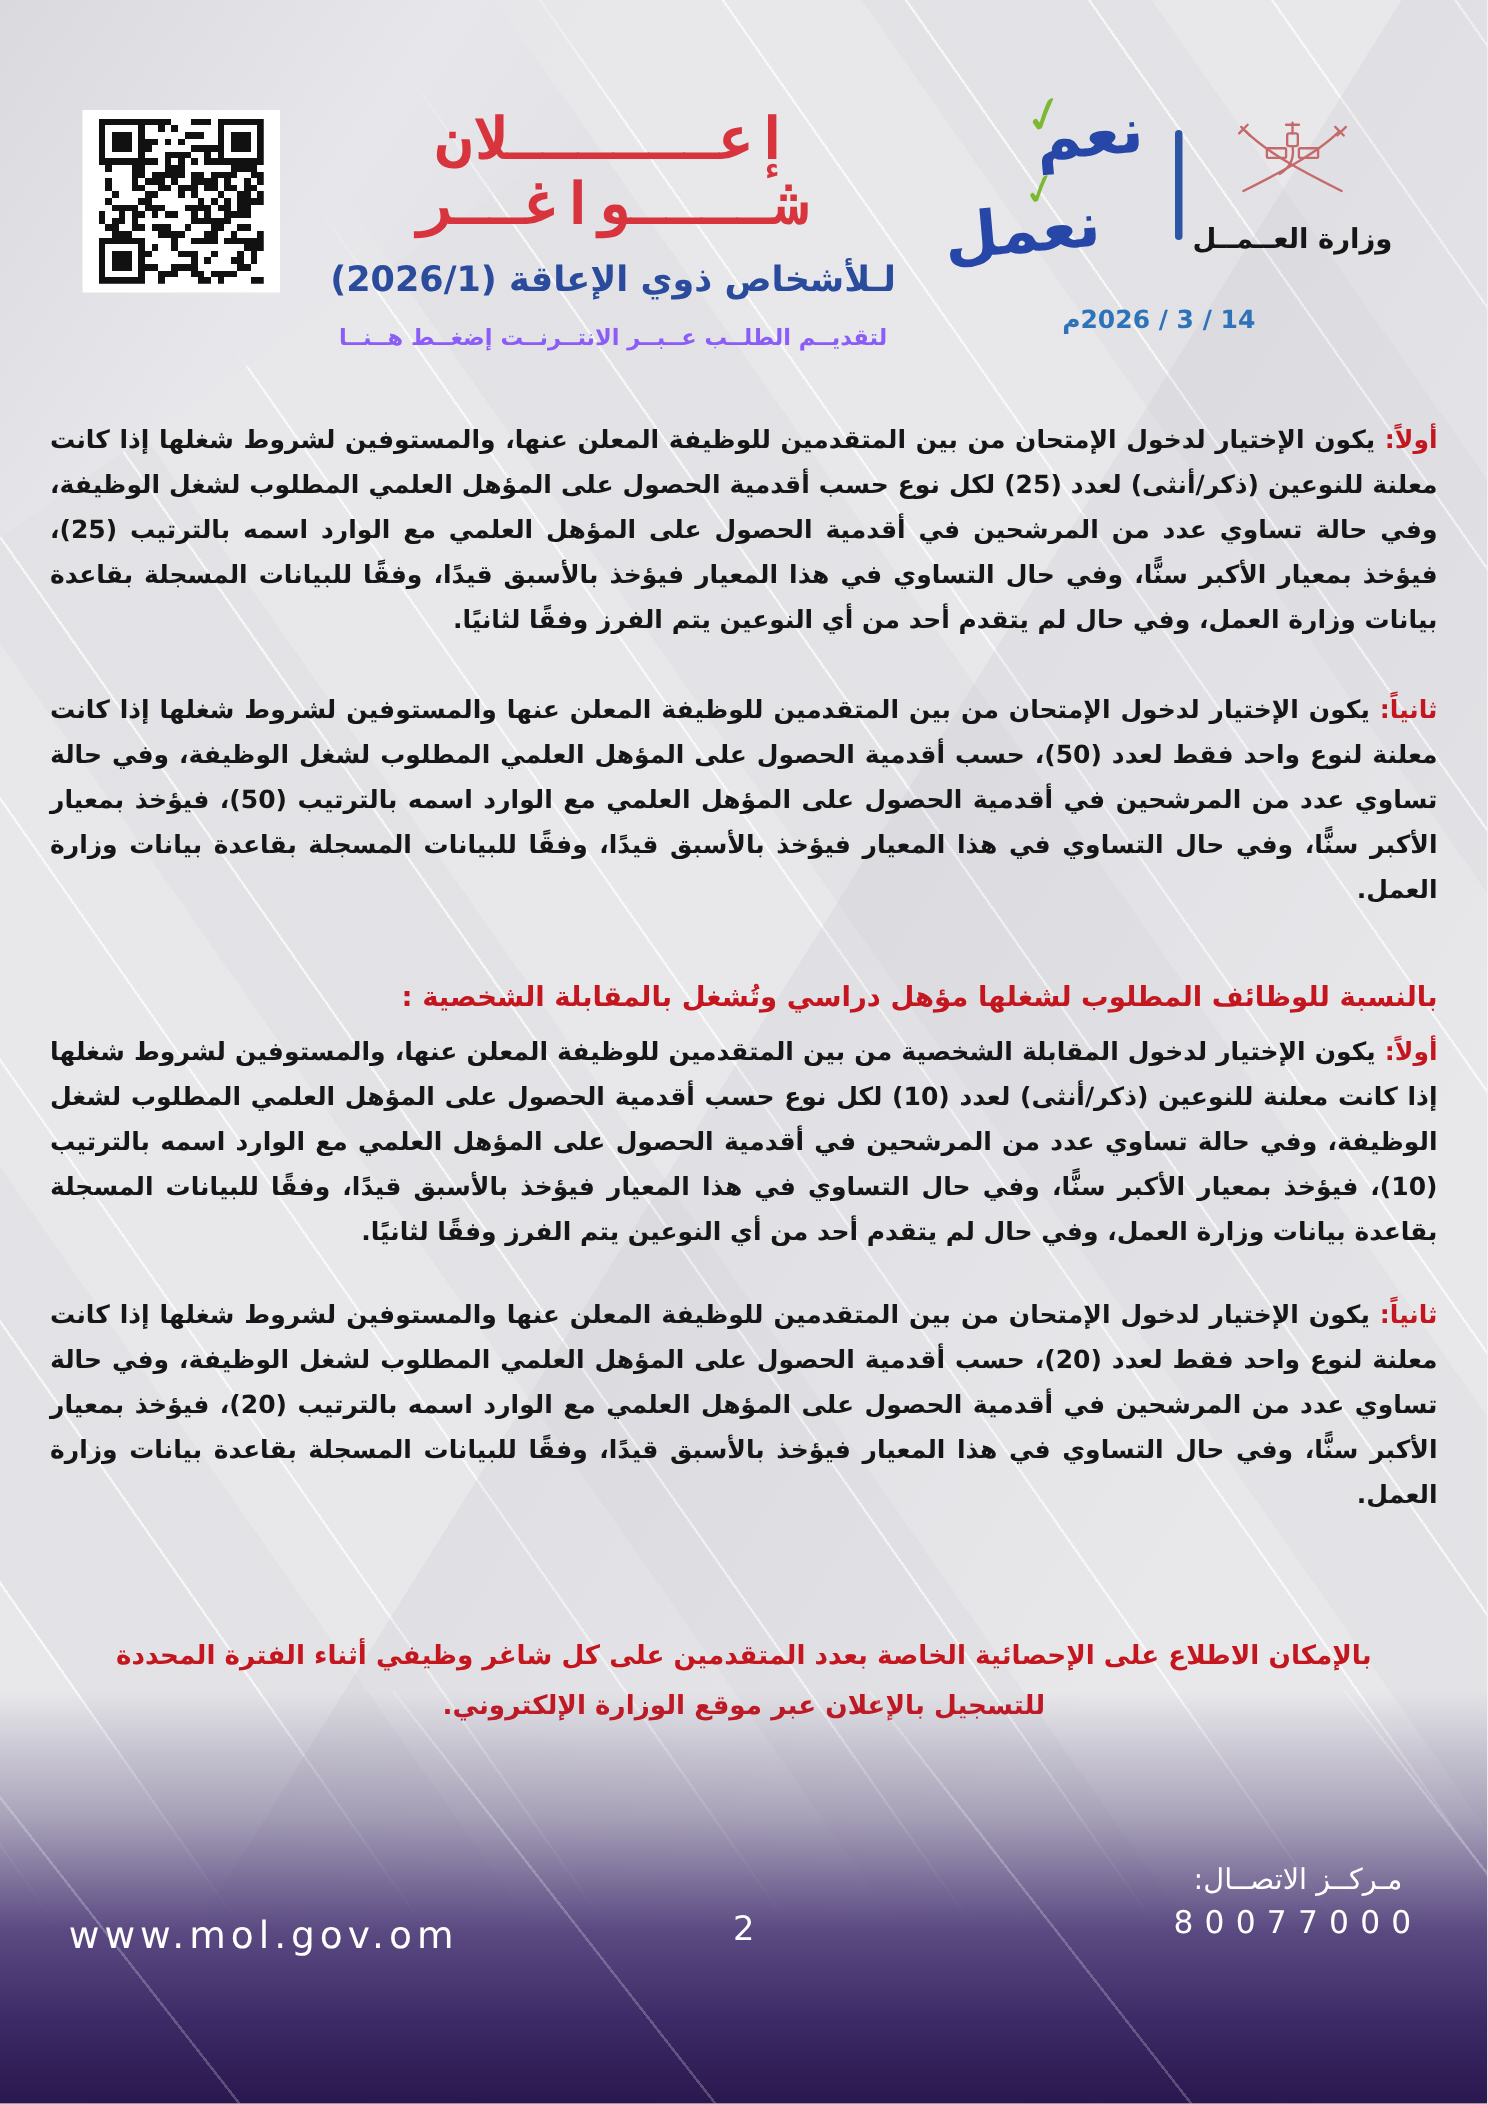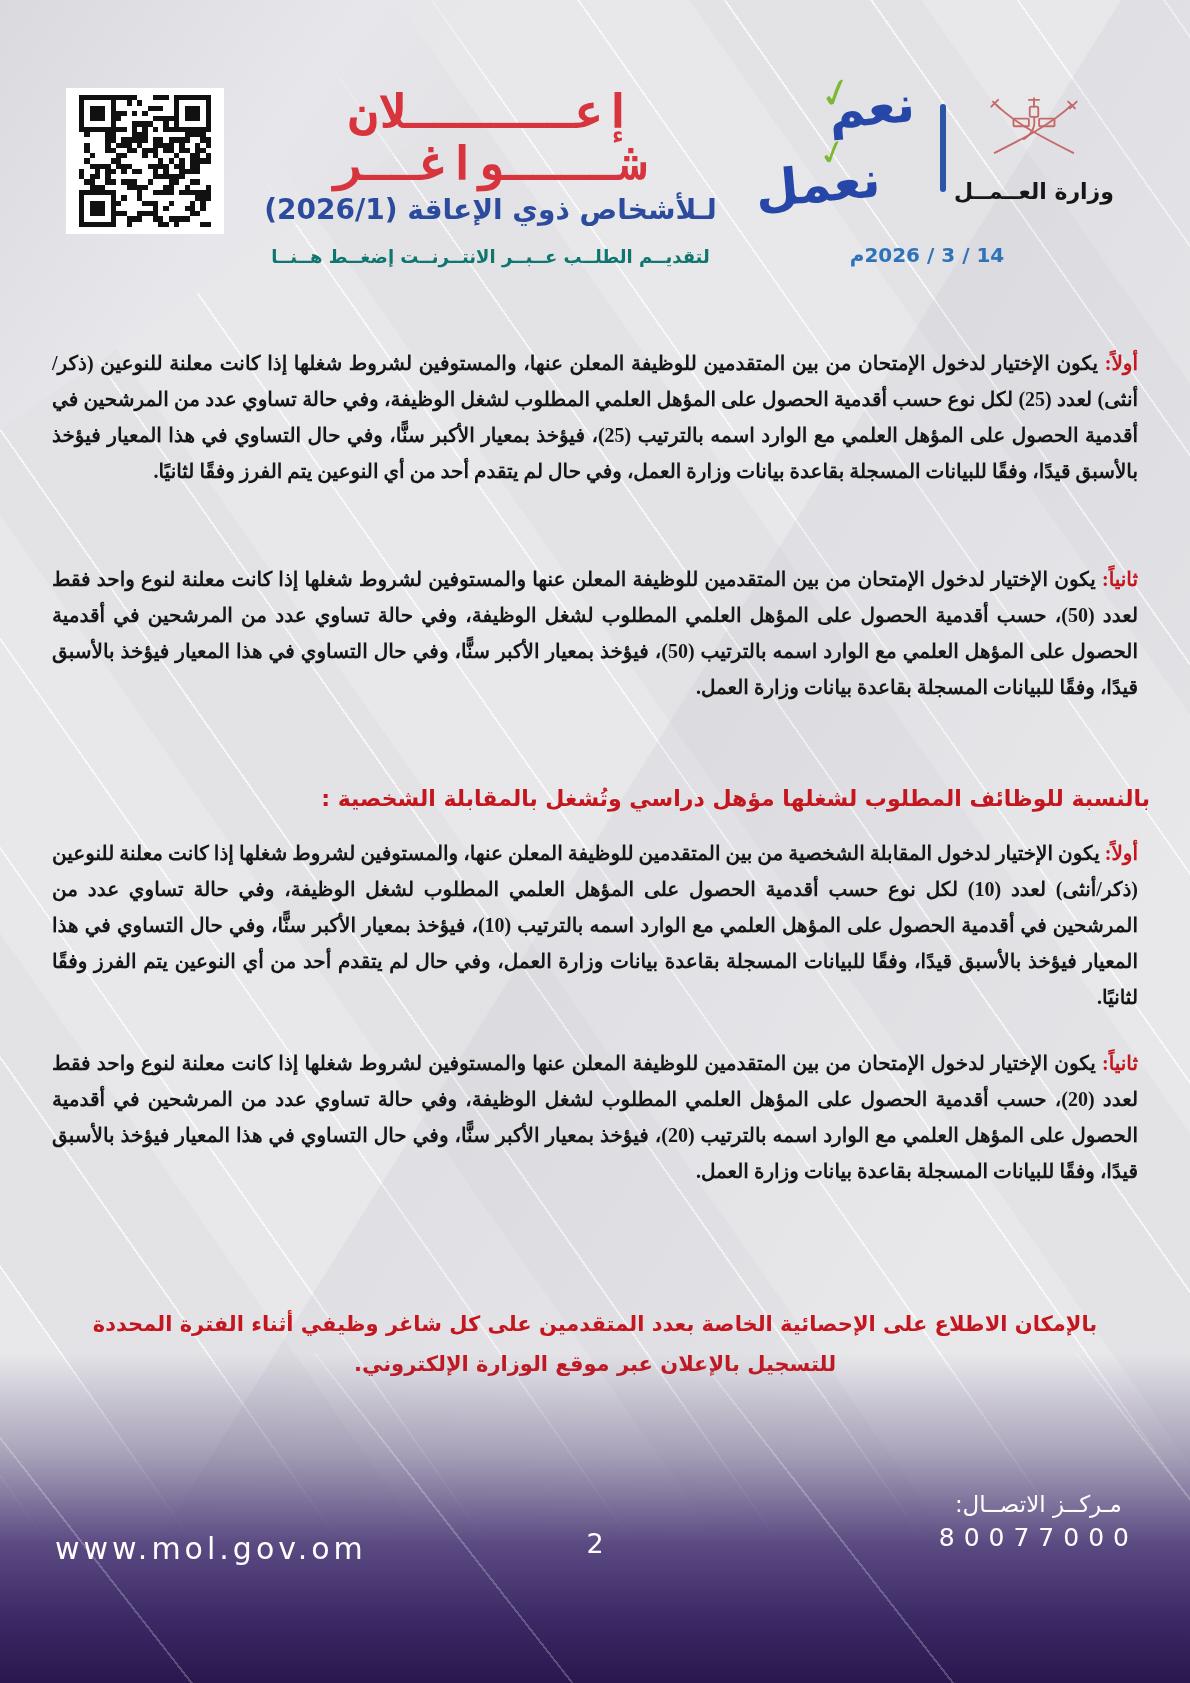--- a/index.html
+++ b/index.html
@@ -16,41 +16,41 @@
     clip-path:polygon(0 0,100% 0,0 100%);}
   .mid-band{position:absolute;top:0;right:-260px;width:860px;height:1700px;z-index:0;pointer-events:none;
     transform:skewX(-32deg);background:linear-gradient(90deg,rgba(150,150,168,.10),rgba(150,150,168,0) 70%);}
 
   
   .qr{position:absolute;left:66px;top:88px;width:158px;height:146px;background:#fff;z-index:2;
       display:flex;align-items:center;justify-content:center;}
   .qr svg{width:132px;height:132px;}
   .head-center{position:absolute;left:238px;top:90px;width:505px;text-align:center;z-index:2;direction:rtl;}
   .doc-title{color:#d7343d;font-size:47px;font-weight:bold;line-height:1.1;font-family:Liberation Mono, monospace;}
-  .doc-subtitle{color:#2b4b9c;font-size:28px;font-weight:bold;}
-  .apply-line{color:#0f766e;font-size:18px;font-weight:bold;margin-top:20px;cursor:pointer;}
+  .doc-subtitle{color:#2b4b9c;font-size:28px;font-weight:bold;margin-top:14px;}
+  .apply-line{color:#8b5cf6;font-size:18px;font-weight:bold;margin-top:20px;cursor:pointer;}
 
   .logo-row{position:absolute;top:84px;right:88px;display:flex;direction:ltr;align-items:center;gap:20px;z-index:2;}
   .yes-logo{position:relative;width:168px;height:128px;color:#2647a8;font-weight:bold;transform:rotate(-5deg);}
   .yes-logo .yes1{position:absolute;top:-2px;right:2px;font-size:50px;}
   .yes-logo .yes2{position:absolute;bottom:0px;left:0px;font-size:50px;}
   .yes-logo .check{position:absolute;color:#7cb832;font-weight:bold;transform:rotate(-10deg);}
   .yes-logo .c1{top:-14px;right:62px;font-size:40px;}
   .yes-logo .c2{bottom:40px;left:66px;font-size:34px;}
   .logo-sep{width:6px;height:88px;background:#2d55a5;border-radius:3px;}
   .ministry{display:flex;flex-direction:column;align-items:center;width:136px;justify-content:space-between;}
   .ministry-name{color:#161616;font-size:22px;font-weight:bold;white-space:nowrap;margin-top:4px;direction:rtl;}
   .date{position:absolute;top:243px;right:185px;width:156px;text-align:center;direction:rtl;
         color:#2e73b8;font-weight:bold;font-size:20px;z-index:2;}
 
   
   .sec-heading{position:absolute;right:40px;left:40px;margin:0;direction:rtl;text-align:right;
         color:#c3161f;font-size:22px;font-weight:bold;z-index:1;}
-  .body-p{position:absolute;right:40px;left:40px;margin:12px;direction:rtl;color:#161616;
-        font-size:20px;font-weight:bold;line-height:1.8;text-align:justify;text-align-last:right;z-index:1;font-family:Liberation Serif, serif;}
+  .body-p{position:absolute;right:40px;left:40px;margin:0;direction:rtl;color:#161616;
+        font-size:20px;font-weight:bold;line-height:1.8;text-align:justify;text-align-last:right;z-index:1;}
   .lead{color:#c3161f;}
   .note{position:absolute;right:55px;left:55px;margin:0;direction:rtl;color:#c3161f;
         font-size:21px;font-weight:bold;line-height:1.9;text-align:center;z-index:1;}
 
   
   .footer{position:absolute;left:0;right:0;bottom:0;height:330px;z-index:3;
     background:
       repeating-linear-gradient(52deg, rgba(255,255,255,0) 0 150px, rgba(255,255,255,.22) 150px 152px, rgba(255,255,255,0) 152px 300px),
       linear-gradient(180deg, rgba(90,76,122,0) 0%, rgba(95,82,128,.45) 30%, #5b4a82 58%, #3c2a66 80%, #2a174e 100%);}
   .social{position:absolute;left:60px;top:140px;display:flex;direction:ltr;align-items:center;gap:7px;color:#fff;}

